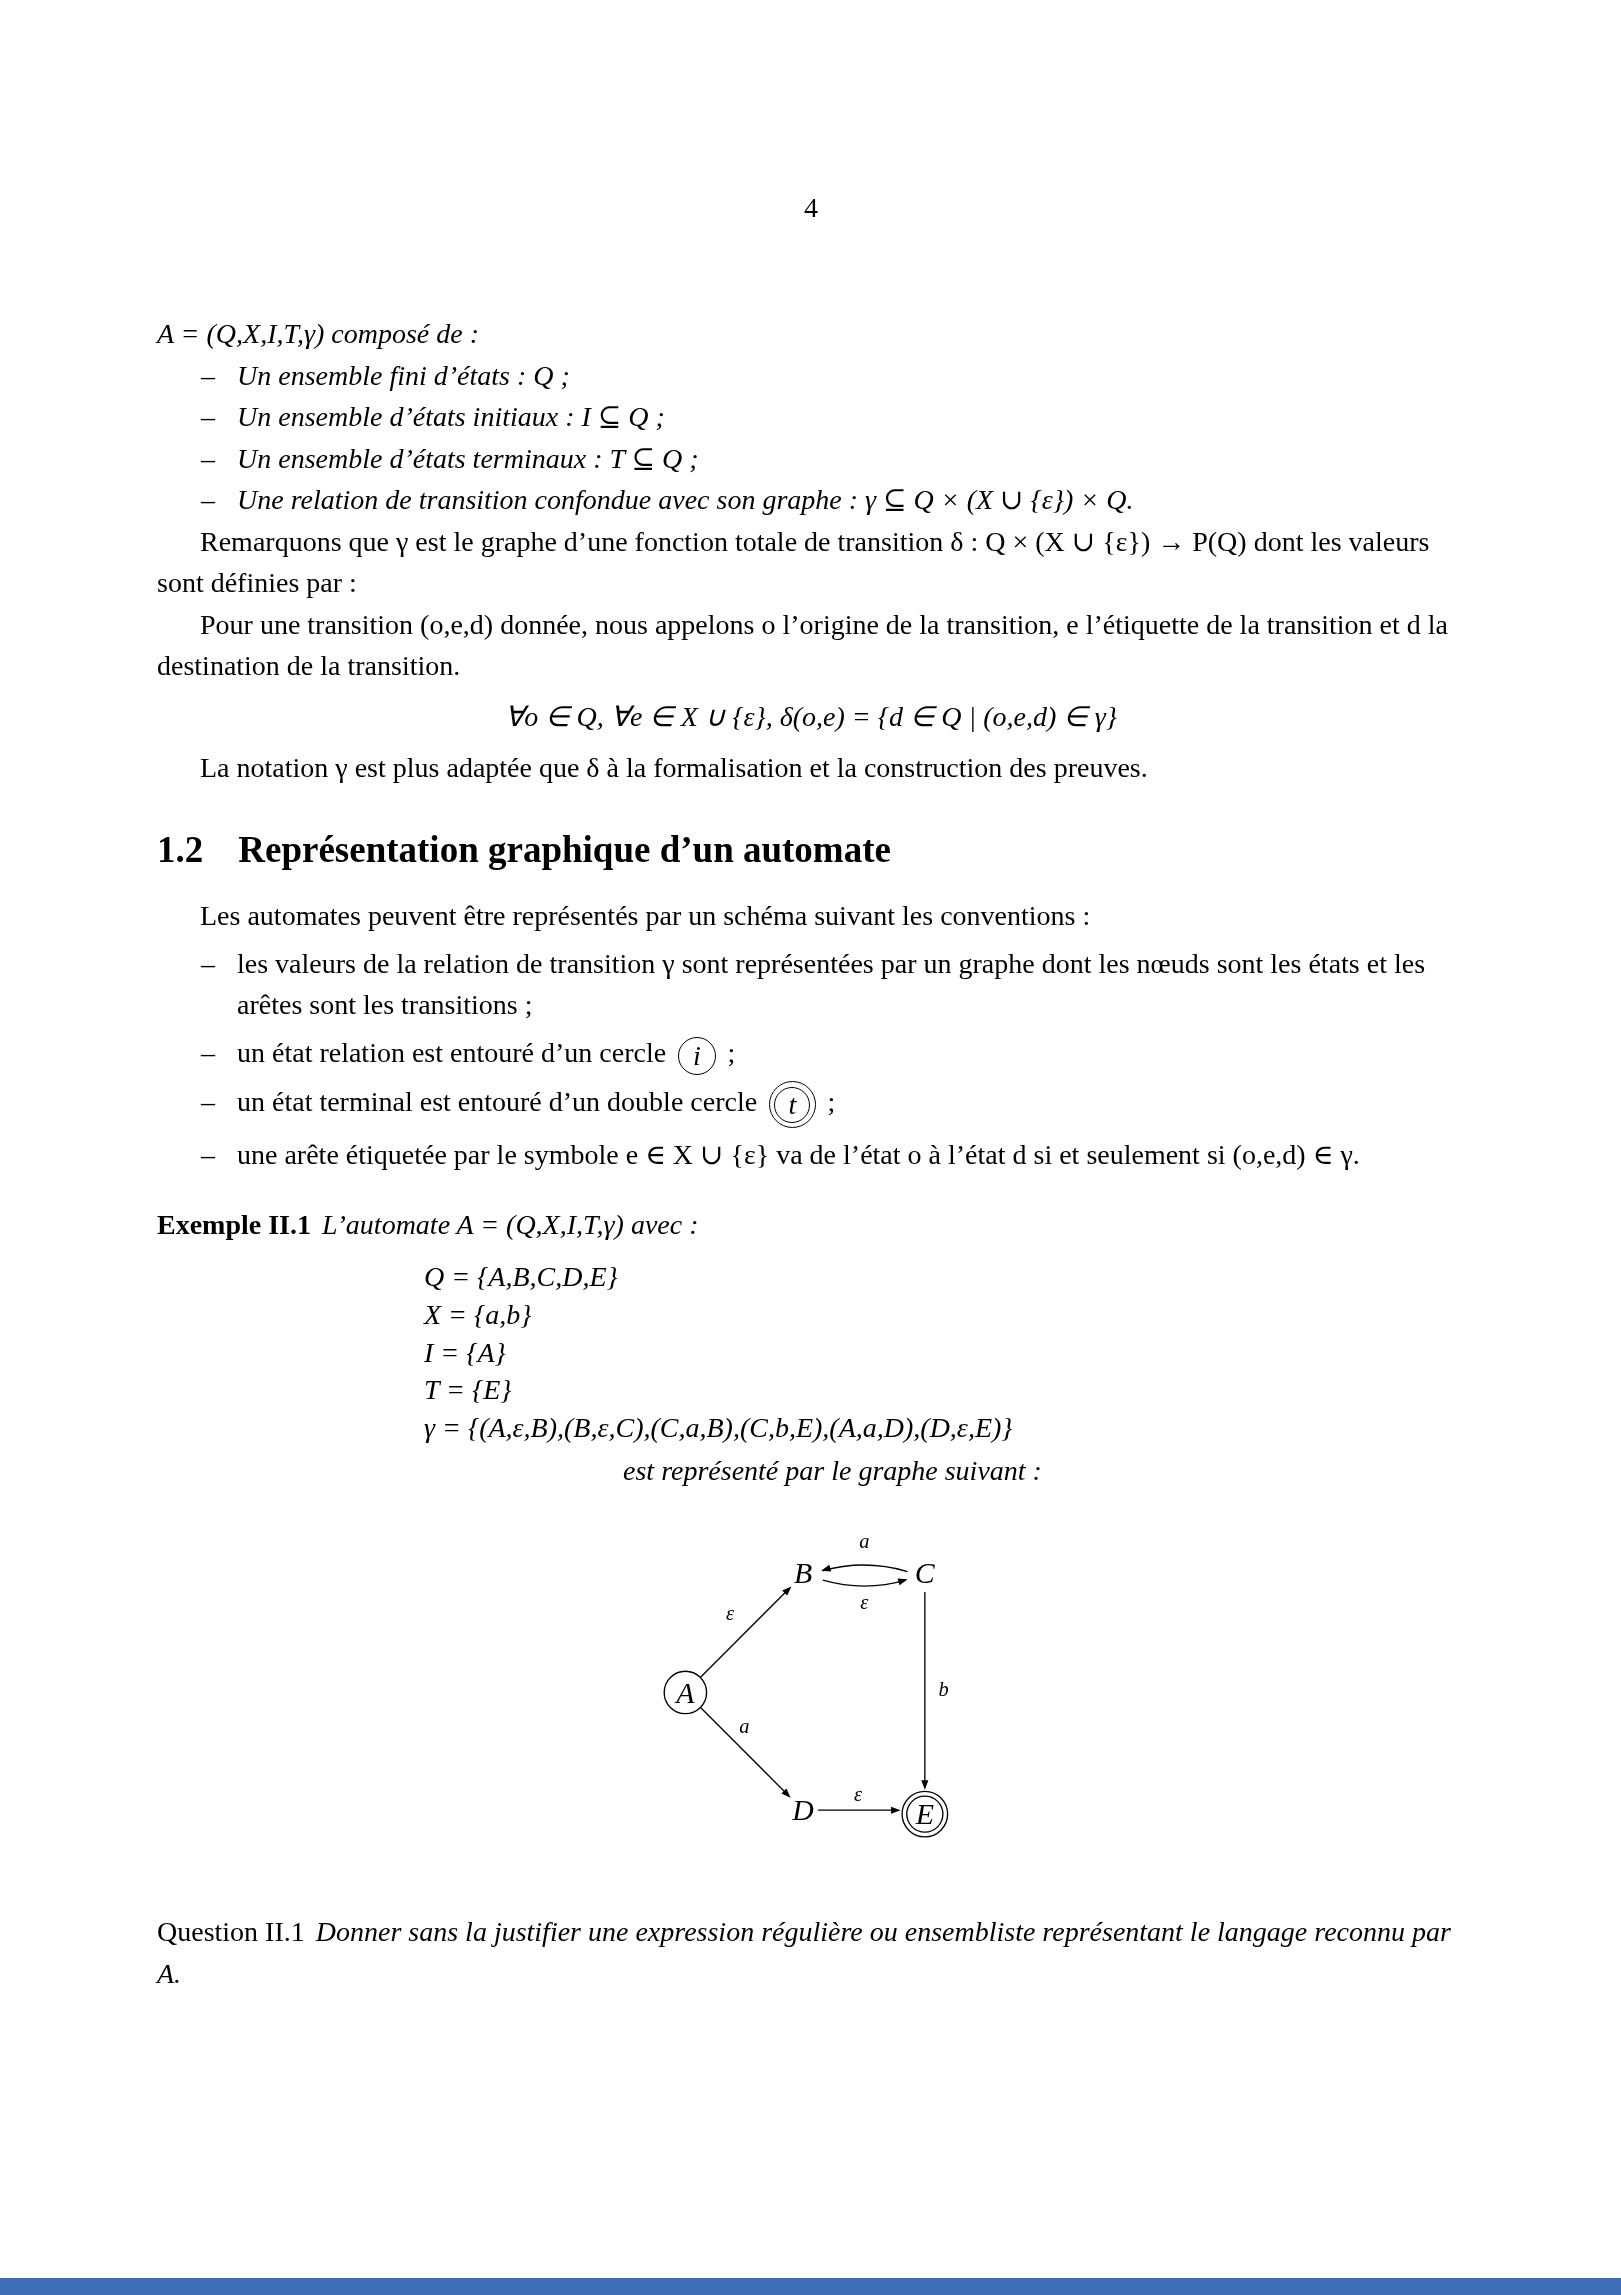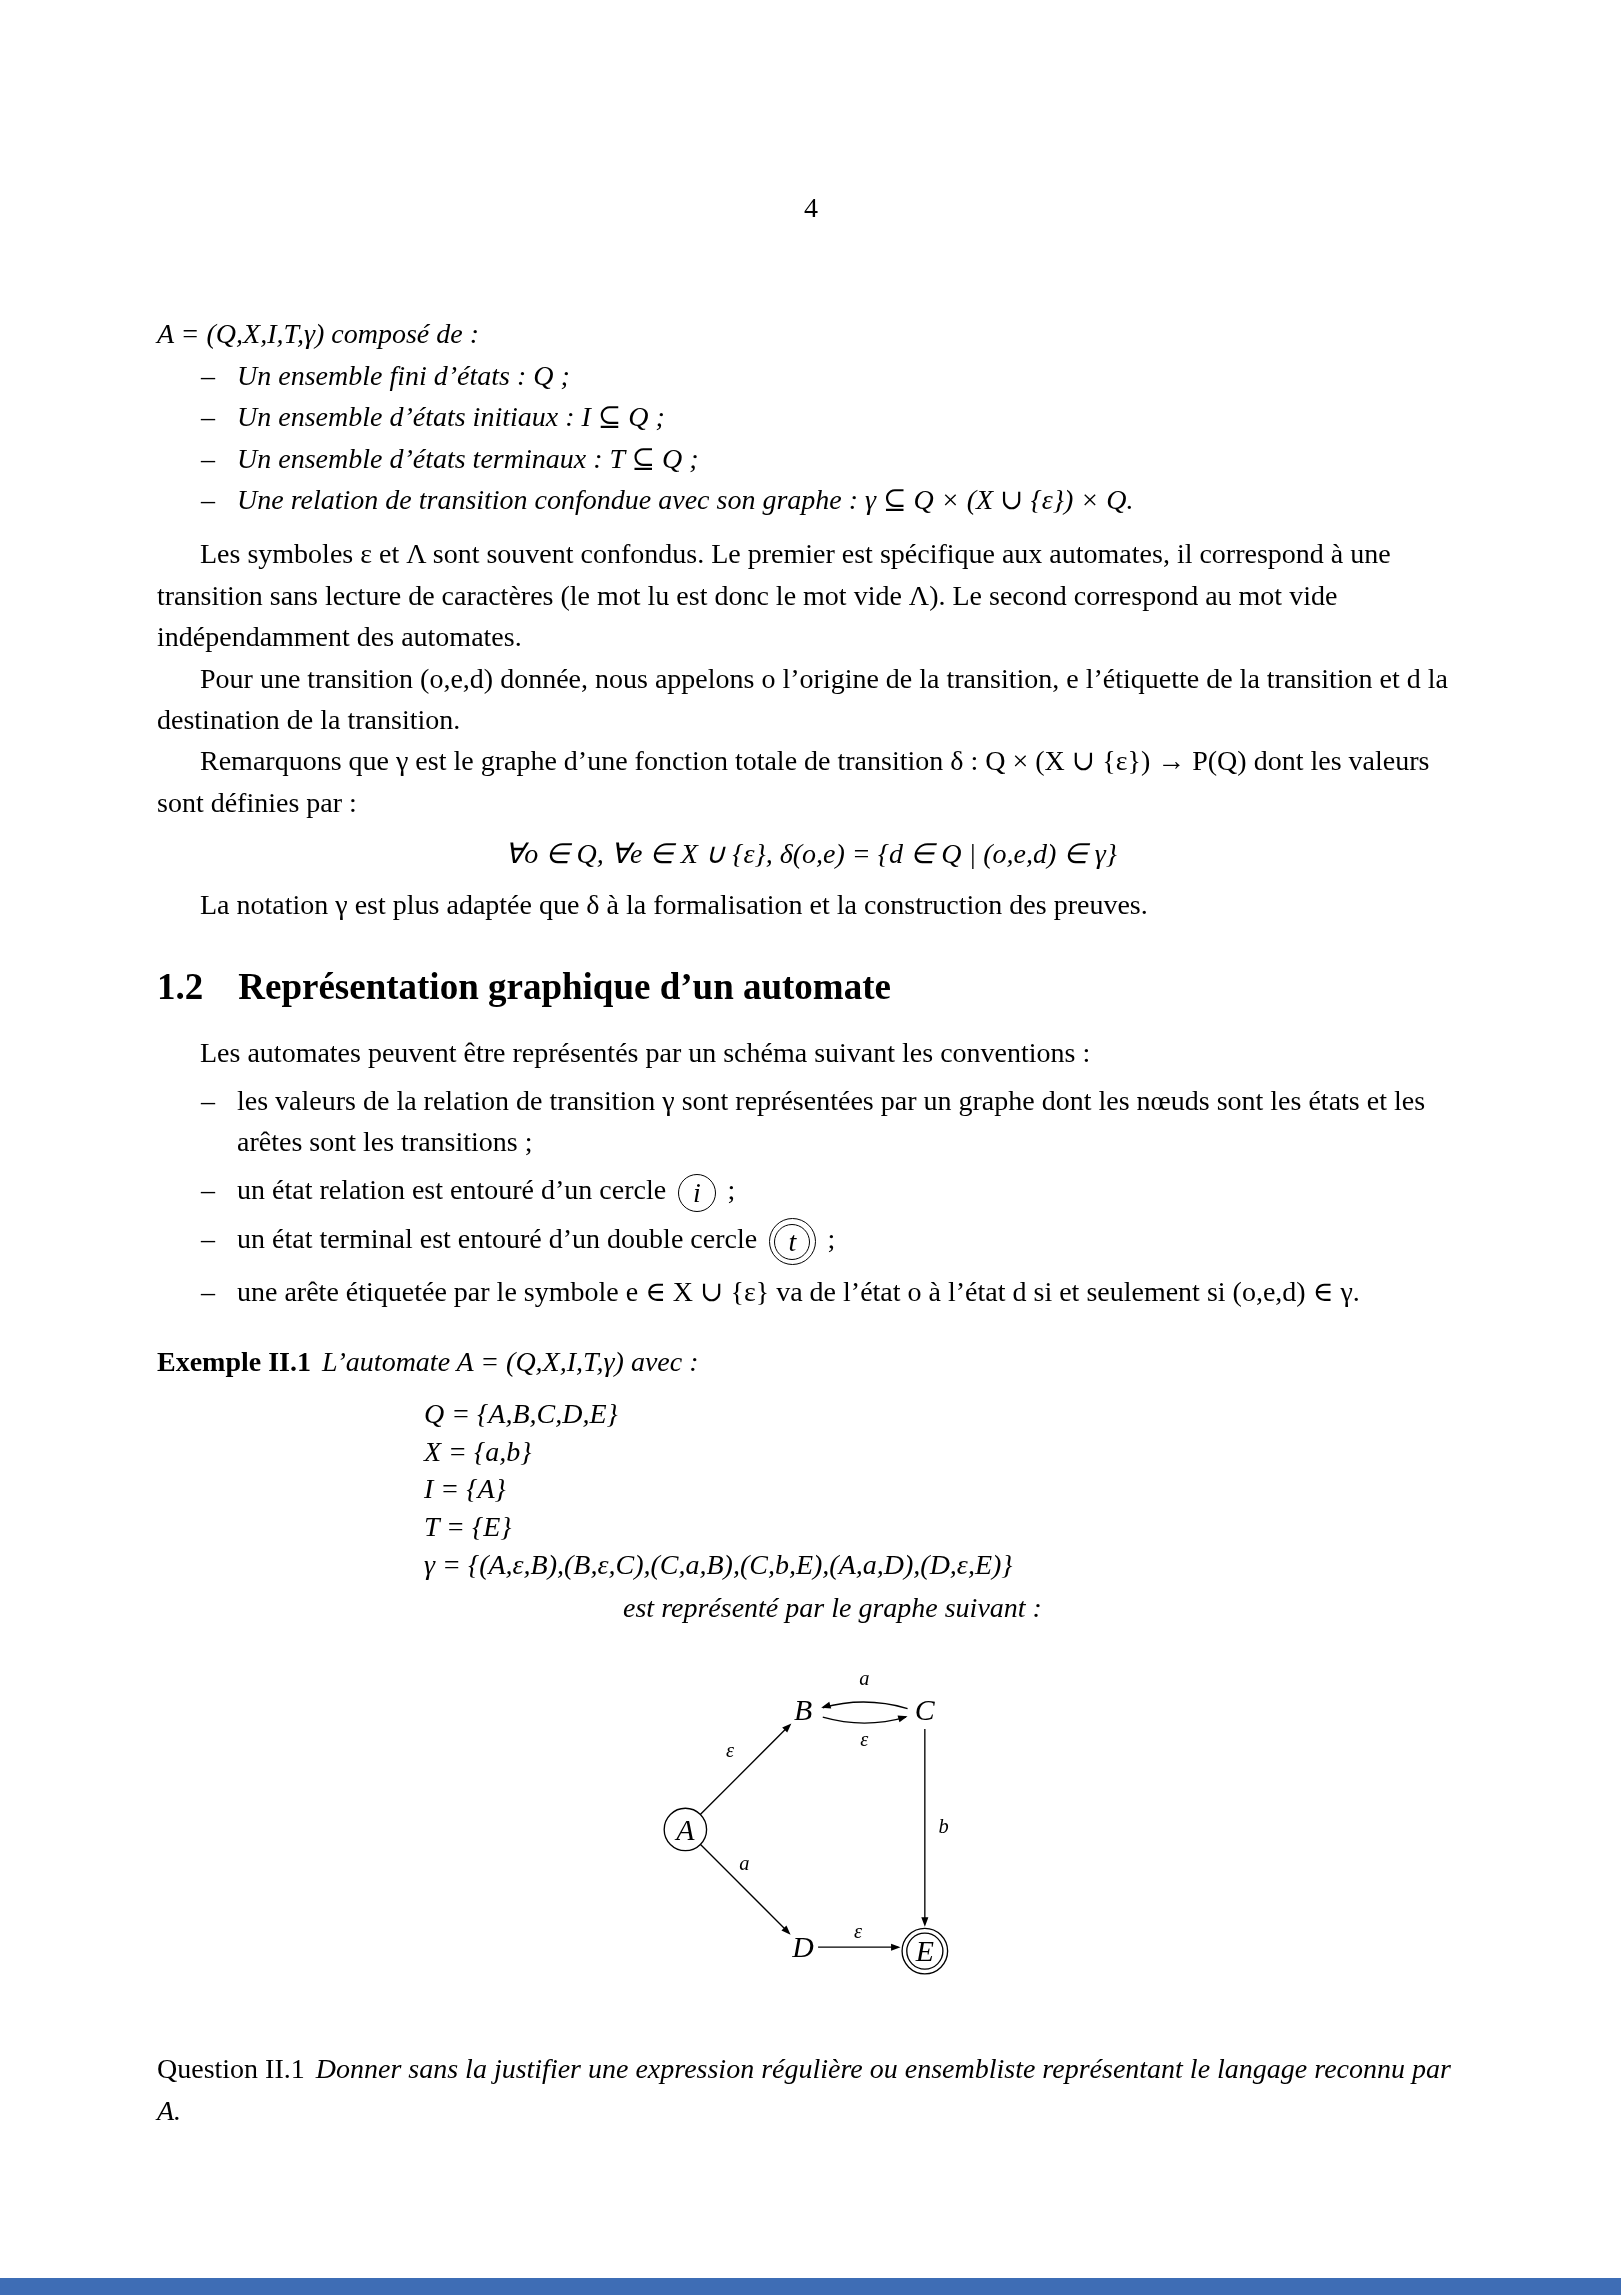--- a/index.html
+++ b/index.html
@@ -108,23 +108,22 @@
           <span class="marker">–</span>
           <span class="li-text">Un ensemble d’états terminaux : T ⊆ Q ;</span>
         </div>
       <div class="li">
           <span class="marker">–</span>
           <span class="li-text">Une relation de transition confondue avec son graphe : γ ⊆ Q × (X ∪ {ε}) × Q.</span>
         </div>
     </div>
   </div>
 
-  <p class="indent par-block">Les symboles ε et Λ sont souvent confondus. Le premier est spécifique aux automates, il correspond à une transition sans lecture de caractères (le mot lu est donc le mot vide Λ). Le second correspond au mot vide indépendamment des automates.</p>
+  <p class="indent">Remarquons que γ est le graphe d’une fonction totale de transition δ : Q × (X ∪ {ε}) → P(Q) dont les valeurs sont définies par :</p>
   <p class="indent">Pour une transition (o,e,d) donnée, nous appelons o l’origine de la transition, e l’étiquette de la transition et d la destination de la transition.</p>
-  <p class="indent">Remarquons que γ est le graphe d’une fonction totale de transition δ : Q × (X ∪ {ε}) → P(Q) dont les valeurs sont définies par :</p>
 
   <p class="display-math">∀o ∈ Q, ∀e ∈ X ∪ {ε}, δ(o,e) = {d ∈ Q | (o,e,d) ∈ γ}</p>
 
   <p class="indent">La notation γ est plus adaptée que δ à la formalisation et la construction des preuves.</p>
 
   <h2 class="section-heading"><span class="sec-num">1.2</span><span class="sec-title">Représentation graphique d’un automate</span></h2>
 
   <p class="indent">Les automates peuvent être représentés par un schéma suivant les conventions :</p>
 
   <div class="dash-list spaced">

